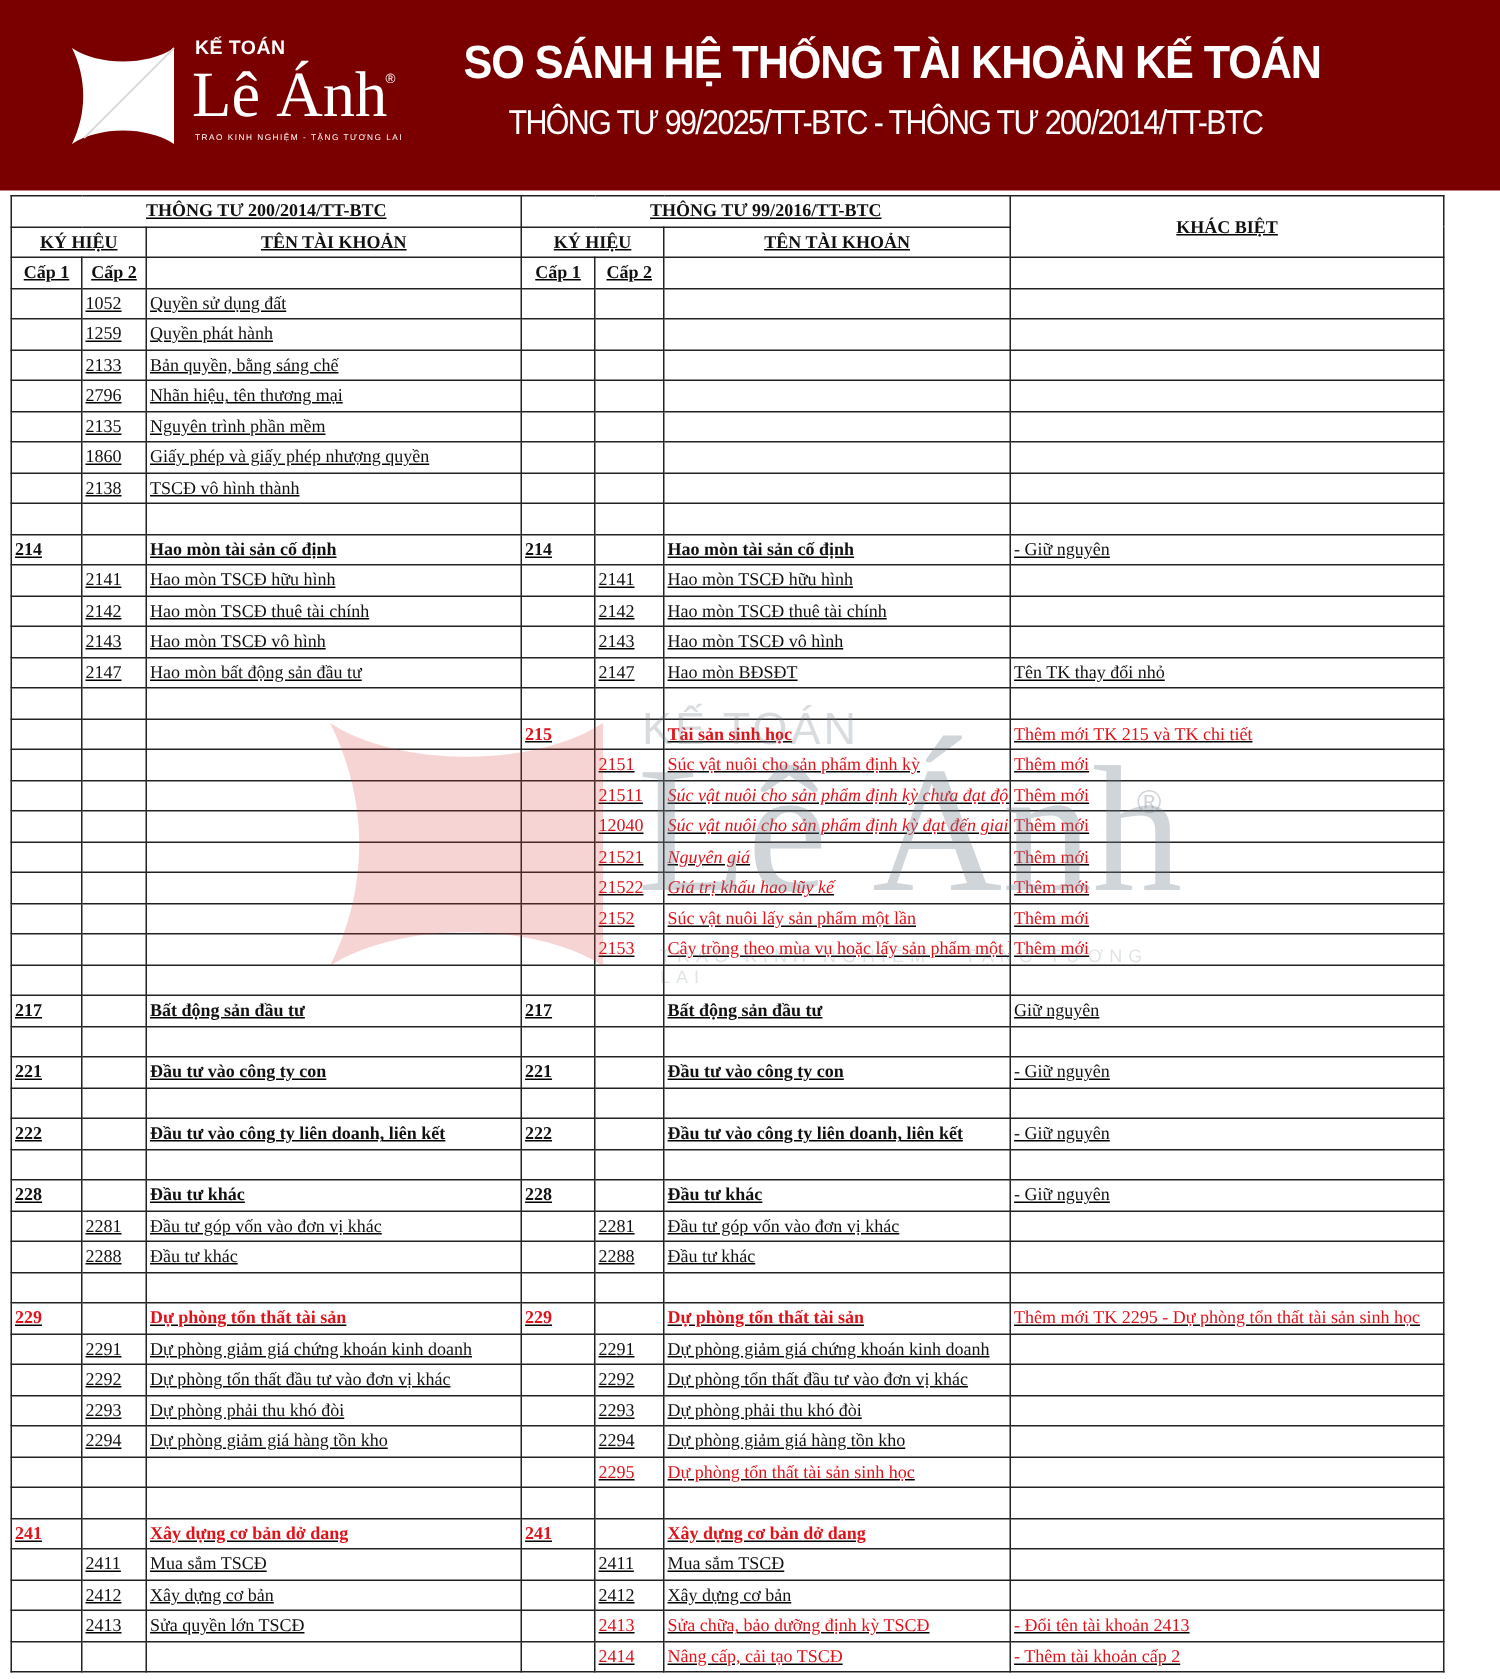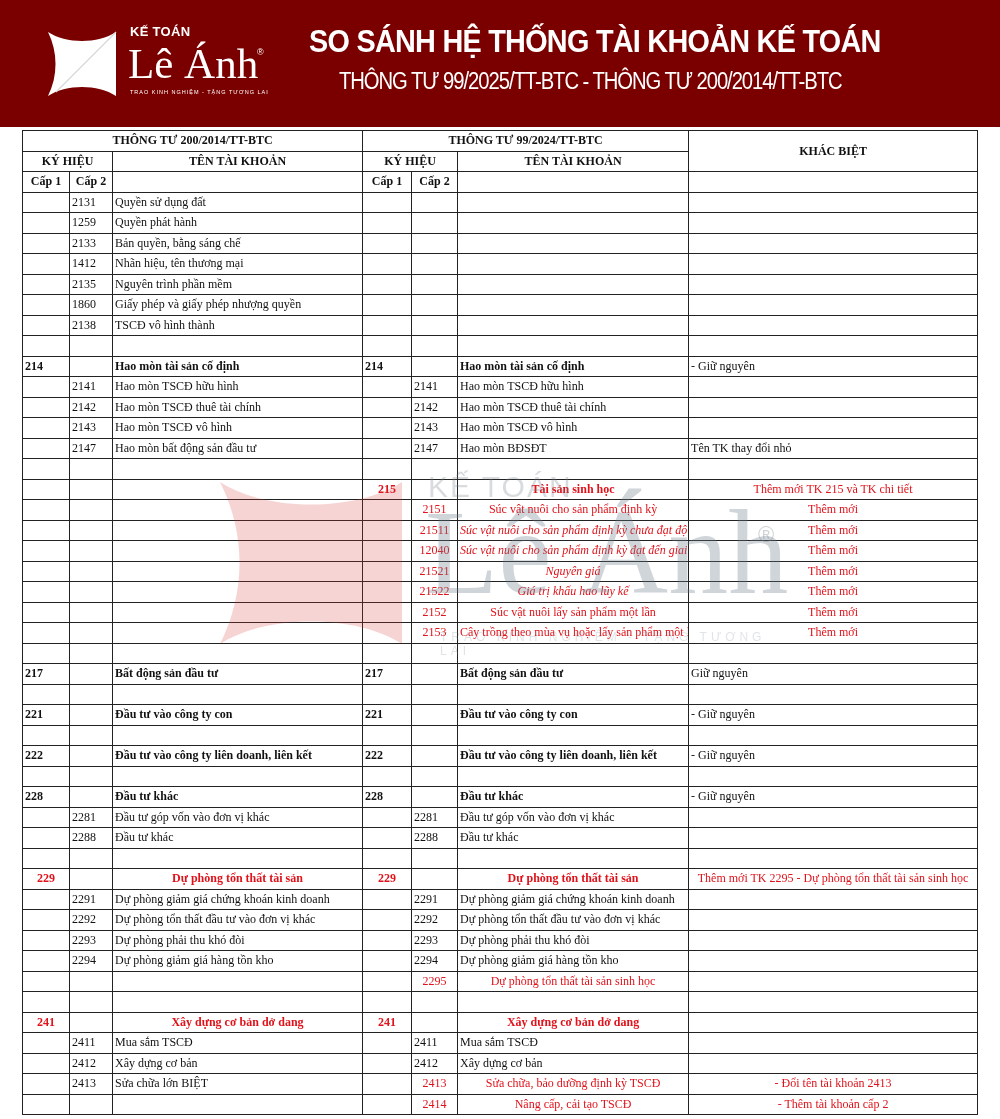--- a/index.html
+++ b/index.html
@@ -13,27 +13,27 @@
   .title-main { position:absolute; left:309px; top:24px; color:#fff; font-family:"Liberation Sans", sans-serif; font-weight:bold; font-size:31px; letter-spacing:-0.8px; white-space:nowrap; transform:scaleX(0.93); transform-origin:left top; }
   .title-sub { position:absolute; left:339px; top:68px; color:#fff; font-family:"Liberation Sans", sans-serif; font-size:23px; letter-spacing:-1.2px; white-space:nowrap; transform:scaleX(0.88); transform-origin:left top; }
 
   .watermark { position:absolute; left:210px; top:470px; width:590px; height:180px; pointer-events:none; z-index:5; }
   .wm-mark { position:absolute; left:6px; top:8px; }
   .wm-small { position:absolute; left:218px; top:0px; color:rgba(120,130,140,0.28); font-family:"Liberation Sans", sans-serif; font-size:30px; letter-spacing:2px; }
   .wm-big { position:absolute; left:215px; top:18px; color:rgba(110,125,140,0.32); font-family:"Liberation Serif", serif; font-size:120px; line-height:130px; }
   .wm-reg { position:absolute; left:548px; top:52px; color:rgba(120,130,140,0.35); font-family:"Liberation Sans", sans-serif; font-size:22px; }
   .wm-tag { position:absolute; left:230px; top:160px; color:rgba(120,130,140,0.22); font-family:"Liberation Sans", sans-serif; font-size:12px; letter-spacing:4px; }
 
-  table.grid { position:absolute; left:22px; top:130px; border-collapse:collapse; table-layout:fixed; width:803px; z-index:2; }
+  table.grid { position:absolute; left:7px; top:130px; border-collapse:collapse; table-layout:fixed; width:803px; z-index:2;text-decoration:underline; }
   table.grid td { border:1px solid #222; font-size:12px; padding:0 2px; height:19.5px; line-height:19px; white-space:nowrap; overflow:hidden; color:#111; background:transparent; }
   .hdr td { background:#dde5ee; font-weight:bold; text-align:center; font-size:12.5px; }
   .hdr-plain td.plain { background:#fff; }
   .sep td { border-bottom:3px solid #7a0000; }
   .b { font-weight:bold; }
-  .red { color:#e0121a !important;text-align:center; }
+  .red { color:#e0121a !important; }
   .it { font-style:italic; }
   .c1 { width:47px; }
   .c2 { width:43px; }
   .c3 { width:250px; }
   .c4 { width:49px; }
   .c5 { width:46px; }
   .c6 { width:231px; }
   .c7 { width:289px; }
 </style>
 </head>
@@ -58,41 +58,41 @@
       <col class="c2">
       <col class="c3">
       <col class="c4">
       <col class="c5">
       <col class="c6">
       <col class="c7">
   </colgroup>
   <tbody id="tbody">
     <tr class="hdr">
       <td colspan="3">THÔNG TƯ 200/2014/TT-BTC</td>
-      <td colspan="3">THÔNG TƯ 99/2024/TT-BTC</td>
+      <td colspan="3">THÔNG TƯ 99/2016/TT-BTC</td>
       <td rowspan="2">KHÁC BIỆT</td>
     </tr>
     <tr class="hdr">
       <td colspan="2">KÝ HIỆU</td>
       <td>TÊN TÀI KHOẢN</td>
       <td colspan="2">KÝ HIỆU</td>
       <td>TÊN TÀI KHOẢN</td>
     </tr>
     <tr class="hdr hdr-plain sep">
       <td class="plain">Cấp 1</td>
       <td class="plain">Cấp 2</td>
       <td class="plain"></td>
       <td class="plain">Cấp 1</td>
       <td class="plain">Cấp 2</td>
       <td class="plain"></td>
       <td class="plain"></td>
     </tr>
   <tr>
         <td></td>
-        <td>2131</td>
+        <td>1052</td>
         <td>Quyền sử dụng đất</td>
         <td></td>
         <td></td>
         <td></td>
         <td></td>
       </tr>
       <tr>
         <td></td>
         <td>1259</td>
         <td>Quyền phát hành</td>
@@ -105,21 +105,21 @@
         <td></td>
         <td>2133</td>
         <td>Bản quyền, bằng sáng chế</td>
         <td></td>
         <td></td>
         <td></td>
         <td></td>
       </tr>
       <tr>
         <td></td>
-        <td>1412</td>
+        <td>2796</td>
         <td>Nhãn hiệu, tên thương mại</td>
         <td></td>
         <td></td>
         <td></td>
         <td></td>
       </tr>
       <tr>
         <td></td>
         <td>2135</td>
         <td>Nguyên trình phần mềm</td>
@@ -466,21 +466,21 @@
         <td>2412</td>
         <td>Xây dựng cơ bản</td>
         <td></td>
         <td>2412</td>
         <td>Xây dựng cơ bản</td>
         <td></td>
       </tr>
       <tr>
         <td></td>
         <td>2413</td>
-        <td>Sửa chữa lớn BIỆT</td>
+        <td>Sửa quyền lớn TSCĐ</td>
         <td class="red"></td>
         <td class="red">2413</td>
         <td class="red">Sửa chữa, bảo dưỡng định kỳ TSCĐ</td>
         <td class="red">- Đổi tên tài khoản 2413</td>
       </tr>
       <tr>
         <td></td>
         <td></td>
         <td></td>
         <td class="red"></td>

